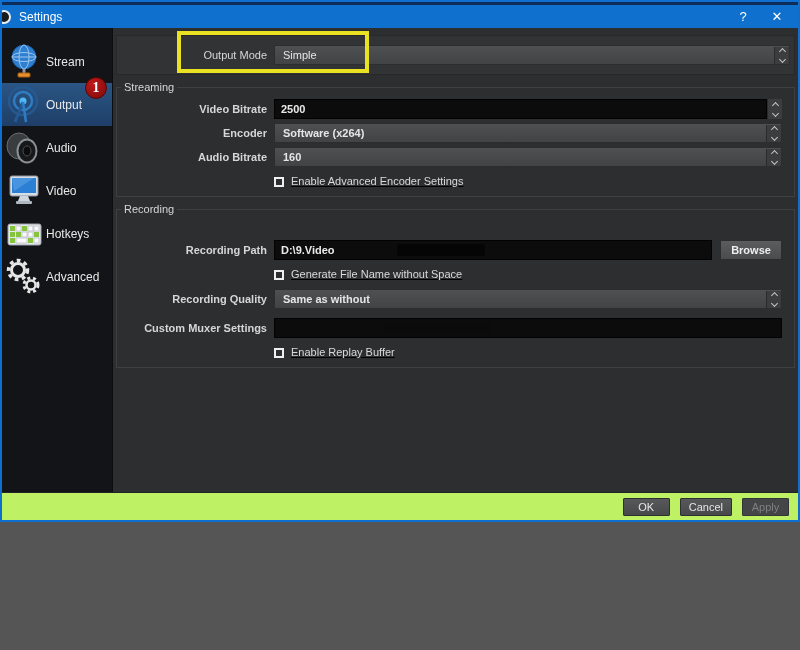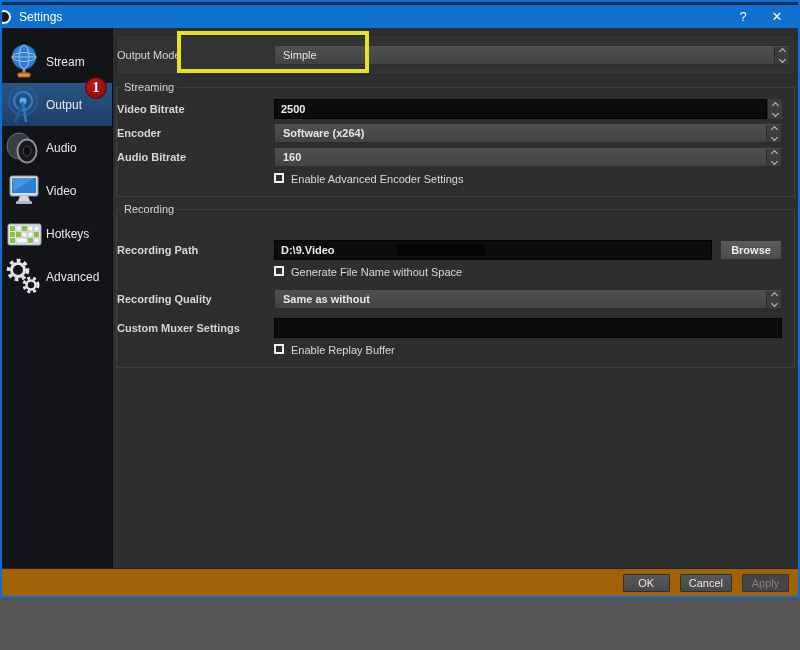--- a/index.html
+++ b/index.html
@@ -1,19 +1,19 @@
 <!DOCTYPE html>
 <html><head>
 <meta charset="utf-8">
 <style>
   * { margin:0; padding:0; box-sizing:border-box; }
   html,body { background:#555; }
   body { font-family:"Liberation Sans", sans-serif; }
 
-  .window{ width:800px; height:598px; border:2px solid #0f6fd0; background:#131417;
+  .window{ width:800px; height:522px; border:2px solid #0f6fd0; background:#131417;
            display:flex; flex-direction:column; position:relative; overflow:hidden; }
 
   
   .top-edge{ height:3px; background:#0d2c58; }
   .titlebar{ height:23px; background:#1070cd; display:flex; align-items:center;
              color:#fff; padding:0 4px; overflow:hidden; flex-shrink:0; }
   .obs-logo{ width:14px; height:14px; border-radius:50%; border:2px solid #e8edf2;
              background:#17191c; margin-left:-9px; flex-shrink:0; }
   .title-text{ font-size:12px; margin-left:8px; flex:1; }
   .tb-btn{ width:34px; text-align:center; font-size:13px; color:#fff; cursor:default; }
@@ -37,54 +37,54 @@
 
   
   .om-panel{ height:40px; margin:7px 3px 0 3px; background:#313335; border:1px solid #26282a;
              display:flex; align-items:center; }
 
   
   fieldset{ border:1px solid #3e4042; margin:6px 3px 0 3px; padding:2px 8px 9px 0; }
   legend{ font-size:11px; color:#d6d6d6; margin-left:4px; padding:0 3px; }
 
   .row{ display:flex; align-items:center; height:20px; margin-top:4px;font-weight:bold; }
-  .flabel{ width:150px; margin-right:7px; font-size:11px; color:#d6d6d6;
+  .flabel{ width:150px; text-align:right; margin-right:7px; font-size:11px; color:#d6d6d6;
            flex-shrink:0; white-space:nowrap; }
   .ctrl{ flex:1; display:flex; height:20px; margin-right:4px; }
 
   .dropdown{ flex:1; display:flex; align-items:center;
              background:linear-gradient(#4e5052,#414345); border:1px solid #2b2d2f;
              color:#e6e6e6; font-size:11px; padding-left:8px; }
   .dropdown .val{ flex:1; }
   .input-dark{ flex:1; display:flex; align-items:center; background:#0c0c0c;
                border:1px solid #020202; color:#eaeaea; font-size:11px; padding-left:6px;
                position:relative; overflow:hidden; }
   .spinner{ width:15px; background:#3b3d3f; border-left:1px solid #292b2d; display:flex;
             flex-direction:column; align-items:center; justify-content:center; gap:3px;
             flex-shrink:0; }
   .chev{ display:block; width:5px; height:5px; border:solid #c4c4c4; border-width:1px 1px 0 0; }
   .chev.up{ transform:rotate(-45deg); margin-top:2px; }
   .chev.down{ transform:rotate(135deg); margin-bottom:2px; }
 
-  .cbrow{ display:flex; align-items:flex-start; margin-top:6px; margin-left:157px; height:14px; }
+  .cbrow{ display:flex; align-items:flex-end; margin-top:6px; margin-left:157px; height:14px;text-decoration:underline; }
   .checkbox{ width:10px; height:10px; border:2px solid #eef0f2; background:transparent;
              margin-right:7px; flex-shrink:0; }
   .cblabel{ font-size:11px; color:#dadada; }
 
   .browse{ width:62px; margin-left:8px; background:linear-gradient(#5a5c5e,#4a4c4e);
            border:1px solid #2b2d2f; color:#eeeeee; font-size:11px; display:flex;
            align-items:center; justify-content:center; flex-shrink:0; }
 
   .smudge{ position:absolute; top:3px; height:12px; background:#050505; border-radius:3px; }
 
   .hl{ position:absolute; left:64px; top:3px; width:192px; height:42px;
        border:4px solid #e9e223; z-index:5; pointer-events:none; }
 
   
-  .footer{ height:28px; background:#a16207; border-top:1px solid #212325; display:flex;
+  .footer{ height:28px; background:#bef264; border-top:1px solid #212325; display:flex;
            align-items:center; justify-content:flex-end; gap:10px; padding-right:9px;
            flex-shrink:0; }
   .btn{ min-width:47px; height:18px; background:linear-gradient(#565859,#47494b);
         border:1px solid #2d2f31; color:#e6e6e6; font-size:11px; display:flex;
         align-items:center; justify-content:center; border-radius:1px; padding:0 8px; }
   .btn.disabled{ background:#434547; color:#7e8082; border-color:#333537; }
 </style>
 </head>
 <body>
 

